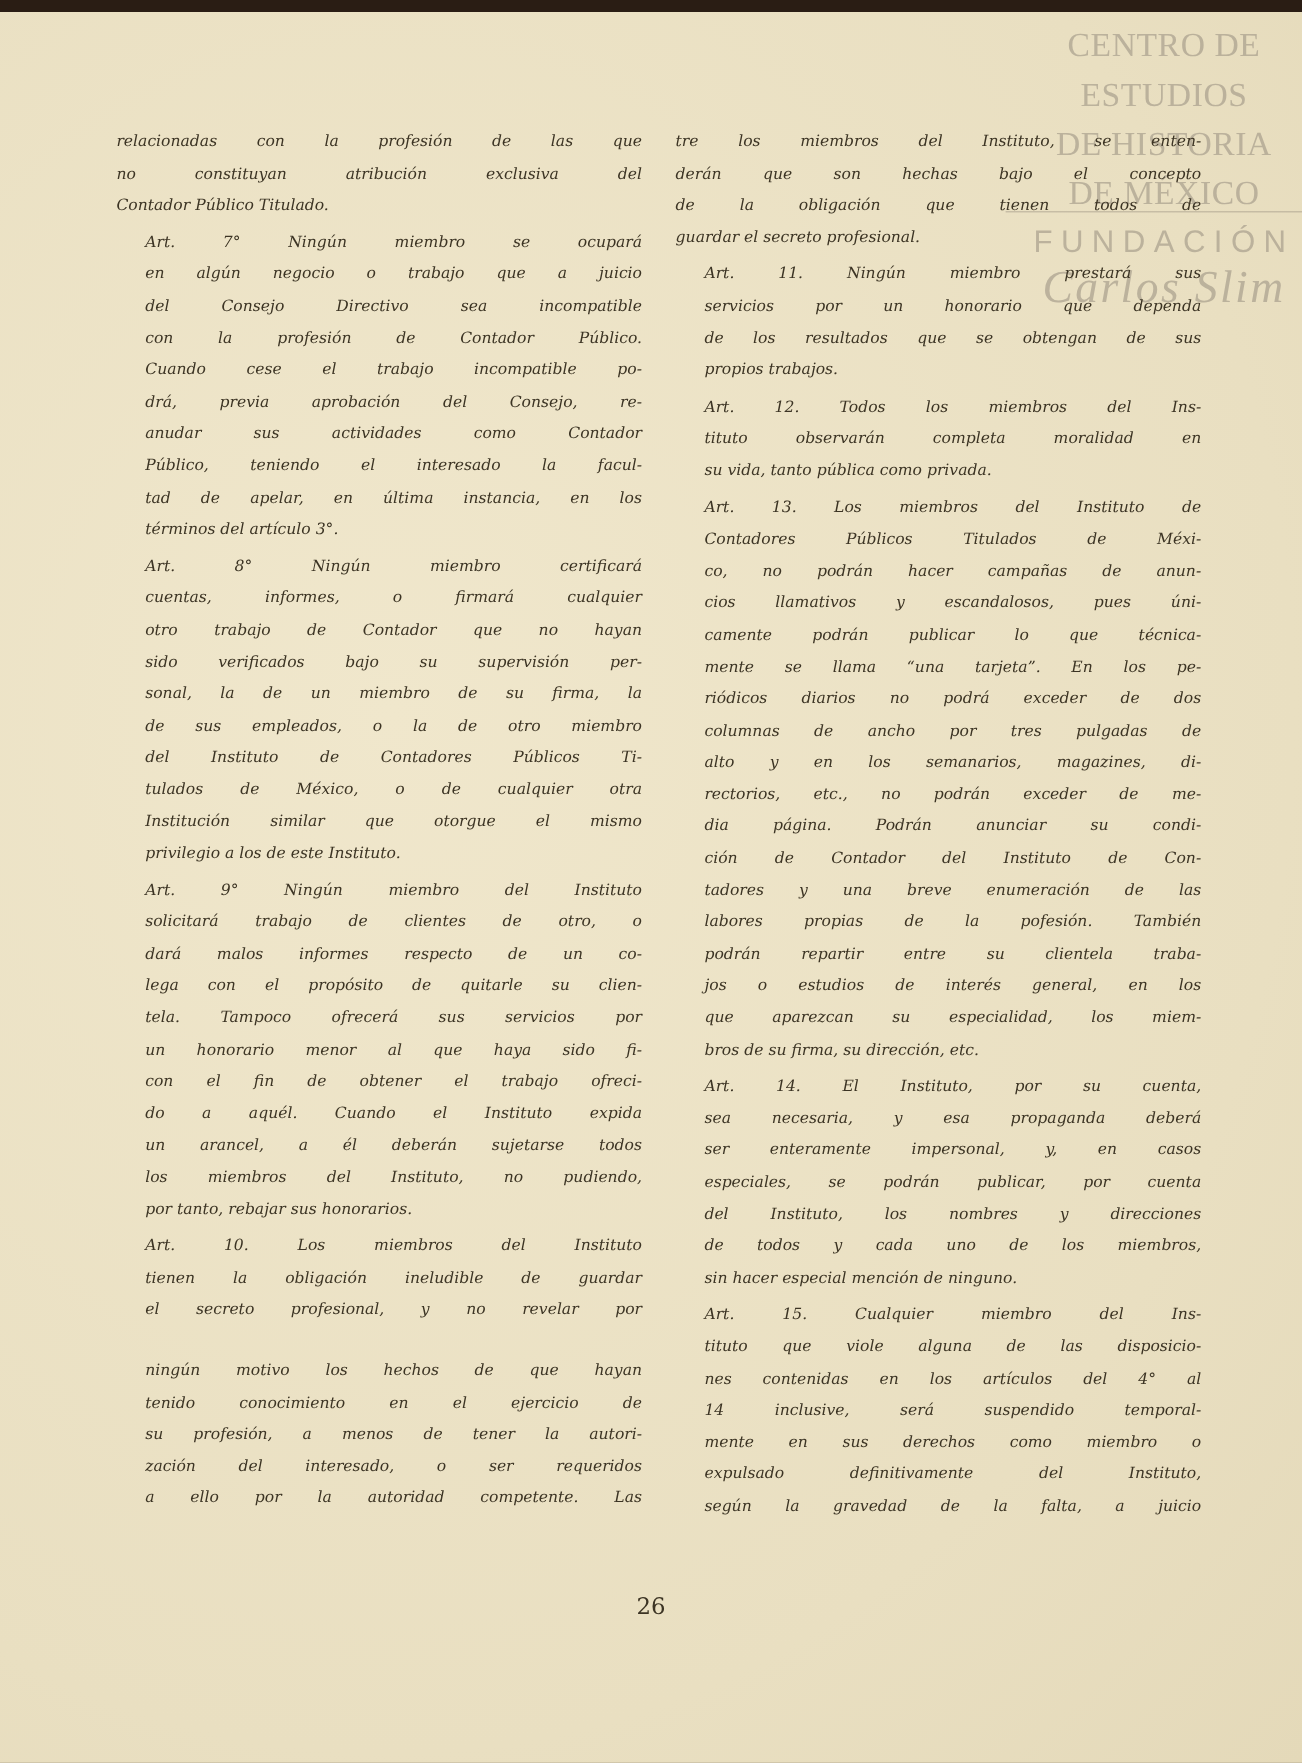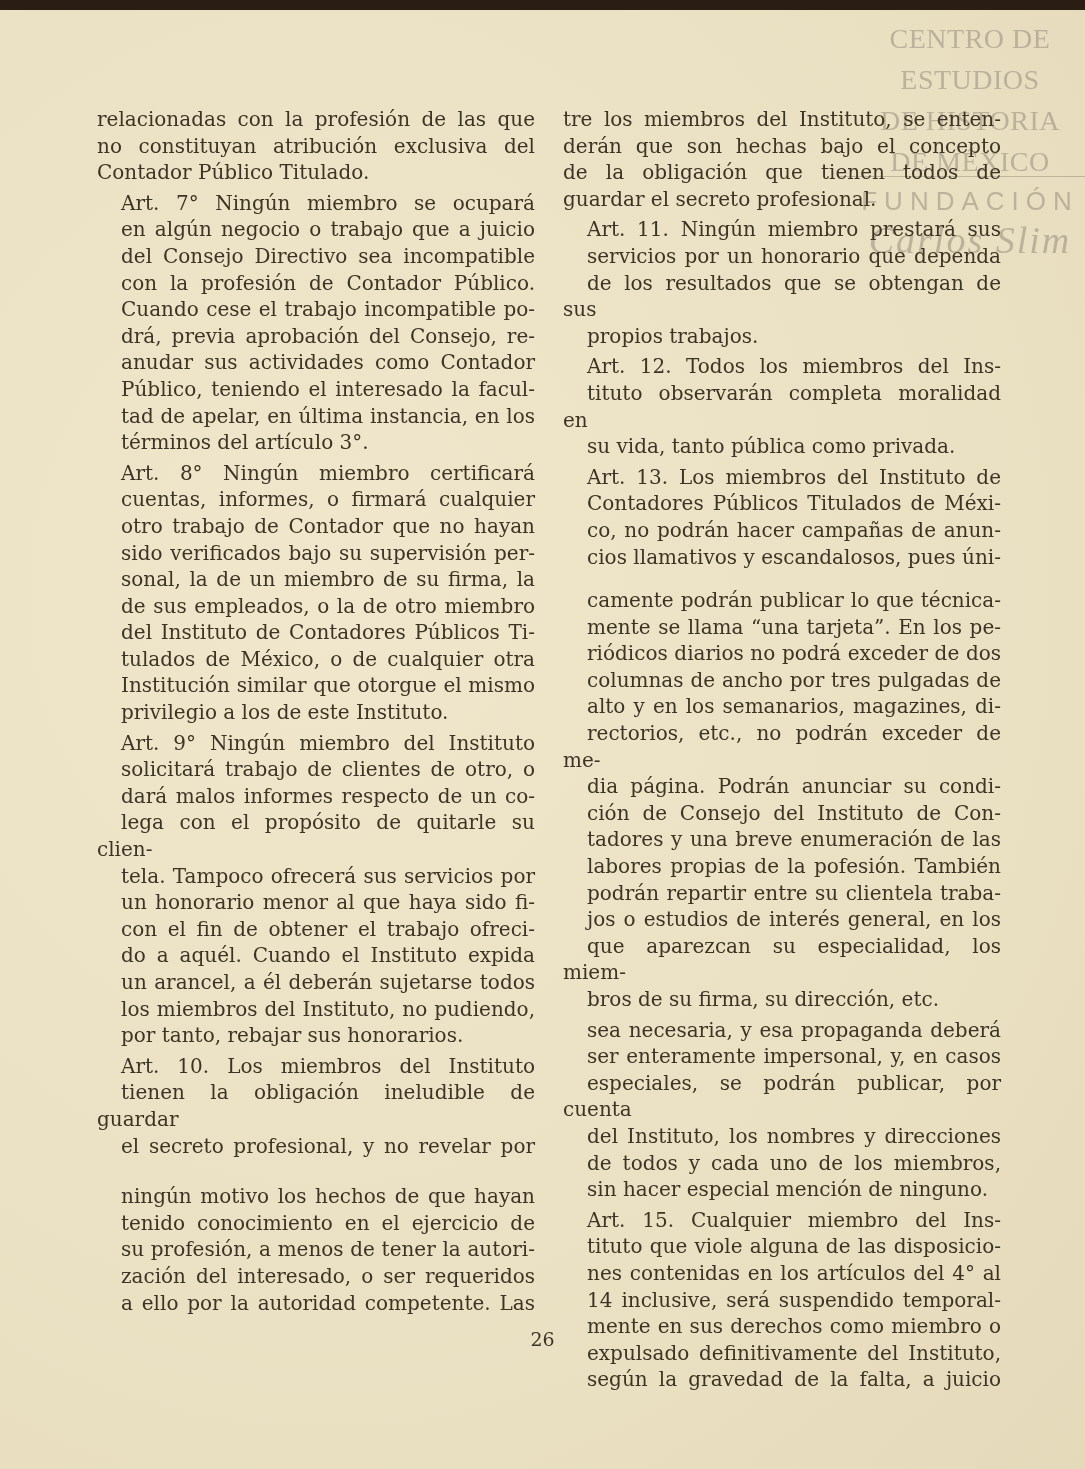--- a/index.html
+++ b/index.html
@@ -9,22 +9,23 @@
     position: relative; overflow: hidden;
     font-family: "DejaVu Serif", "Liberation Serif", serif;
   }
   .page {
     position: absolute; left: 0; top: 10px; width: 1085px; height: 1459px;
     background: #ede3c6;
     background-image: radial-gradient(ellipse at 30% 40%, #f0e7cc 0%, #e9dfc1 70%, #e4d9b9 100%);
   }
   .column {
     position: absolute; top: 96px; width: 438px;
-    color: #3c3424; font-size: 20px; line-height: 26.6px;
+    color: #3c3424; font-size: 13px; line-height: 26.6px;
     text-align: justify;
+    font-style: italic;
   }
   .col-left { left: 97px; }
   .col-right { left: 563px; }
   .para { margin: 0 0 4px 0; hyphens: manual; }
   .para.indent { text-indent: 24px; }
   .line { display: block; text-align: justify; text-align-last: justify; white-space: nowrap; word-spacing: 0; }
   .line.last { text-align-last: left; }
   .page-number {
     position: absolute; top: 1318px; left: 0; width: 1085px; text-align: center;
     font-size: 19px; color: #3c3424;
@@ -124,36 +125,37 @@
       <p class="para indent">
         <span class="line" style="white-space: normal;">Art. 12. Todos los miembros del Ins-</span>
         <span class="line" style="white-space: normal;">tituto observarán completa moralidad en</span>
         <span class="line last" style="white-space: normal;">su vida, tanto pública como privada.</span>
       </p>
       <p class="para indent">
         <span class="line" style="white-space: normal;">Art. 13. Los miembros del Instituto de</span>
         <span class="line" style="white-space: normal;">Contadores Públicos Titulados de Méxi-</span>
         <span class="line" style="white-space: normal;">co, no podrán hacer campañas de anun-</span>
         <span class="line" style="white-space: normal;">cios llamativos y escandalosos, pues úni-</span>
-        <span class="line" style="white-space: normal; margin-top: 17px;">camente podrán publicar lo que técnica-</span>
+        <span class="line" style="white-space: normal;">camente podrán publicar lo que técnica-</span>
         <span class="line" style="white-space: normal;">mente se llama “una tarjeta”. En los pe-</span>
         <span class="line" style="white-space: normal;">riódicos diarios no podrá exceder de dos</span>
         <span class="line" style="white-space: normal;">columnas de ancho por tres pulgadas de</span>
         <span class="line" style="white-space: normal;">alto y en los semanarios, magazines, di-</span>
         <span class="line" style="white-space: normal;">rectorios, etc., no podrán exceder de me-</span>
         <span class="line" style="white-space: normal;">dia página. Podrán anunciar su condi-</span>
-        <span class="line" style="white-space: normal;">ción de Consejo del Instituto de Con-</span>
+        <span class="line" style="white-space: normal;">ción de Contador del Instituto de Con-</span>
         <span class="line" style="white-space: normal;">tadores y una breve enumeración de las</span>
         <span class="line" style="white-space: normal;">labores propias de la pofesión. También</span>
         <span class="line" style="white-space: normal;">podrán repartir entre su clientela traba-</span>
         <span class="line" style="white-space: normal;">jos o estudios de interés general, en los</span>
         <span class="line" style="white-space: normal;">que aparezcan su especialidad, los miem-</span>
         <span class="line last" style="white-space: normal;">bros de su firma, su dirección, etc.</span>
       </p>
       <p class="para indent">
+        <span class="line" style="white-space: normal;">Art. 14. El Instituto, por su cuenta,</span>
         <span class="line" style="white-space: normal;">sea necesaria, y esa propaganda deberá</span>
         <span class="line" style="white-space: normal;">ser enteramente impersonal, y, en casos</span>
         <span class="line" style="white-space: normal;">especiales, se podrán publicar, por cuenta</span>
         <span class="line" style="white-space: normal;">del Instituto, los nombres y direcciones</span>
         <span class="line" style="white-space: normal;">de todos y cada uno de los miembros,</span>
         <span class="line last" style="white-space: normal;">sin hacer especial mención de ninguno.</span>
       </p>
       <p class="para indent">
         <span class="line" style="white-space: normal;">Art. 15. Cualquier miembro del Ins-</span>
         <span class="line" style="white-space: normal;">tituto que viole alguna de las disposicio-</span>

